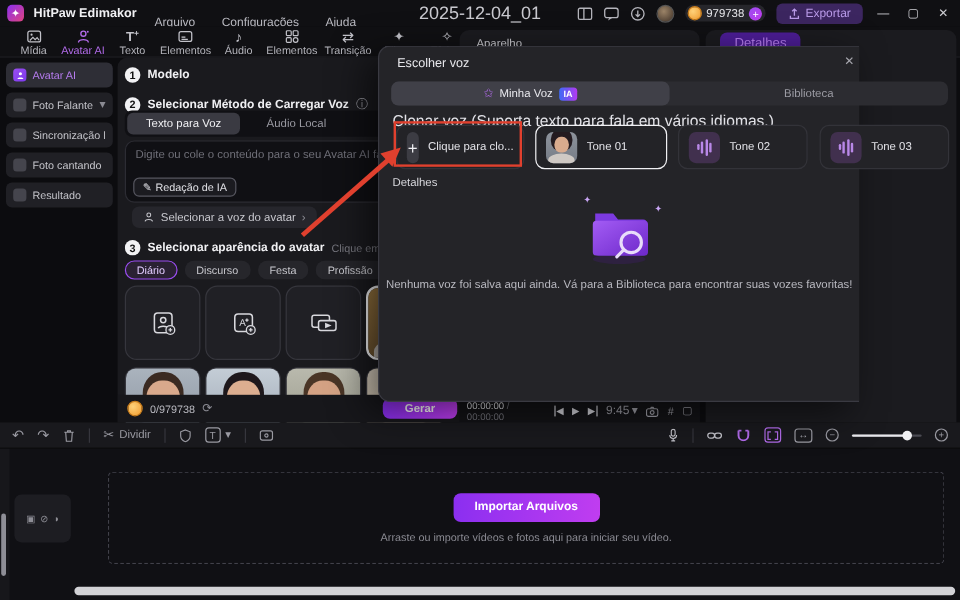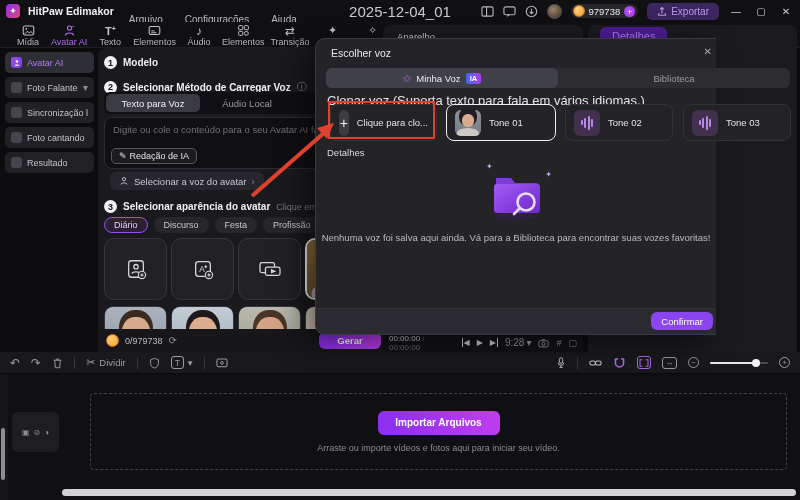--- a/index.html
+++ b/index.html
@@ -378,21 +378,21 @@
 
   <div class="abs preview-panel">
     <div class="preview-tab"><span>Aparelho</span></div>
     <div class="preview-body"></div>
     <div class="player-bar">
       <span class="timecode"><span>00:00:00</span><span class="total"> / </span><span class="total">00:00:00</span></span>
       <span class="pbtn prevf">◀</span>
       <span class="pbtn">▶</span>
       <span class="pbtn nextf">▶</span>
       <span class="row" style="gap:2px;">
-          <span>9:28</span>
+          <span>9:45</span>
           <span>▾</span>
         </span>
       <span class="ico">
         <svg width="11" height="10" viewBox="0 0 14 12">
             <rect x="1" y="3" width="12" height="8" rx="2" fill="none" stroke="#9c9ca4" stroke-width="1.2"></rect>
             <path d="M5 3l1-1.5h2L9 3" fill="none" stroke="#9c9ca4" stroke-width="1.2"></path>
             <circle cx="7" cy="7" r="2" fill="none" stroke="#9c9ca4" stroke-width="1.2"></circle>
           </svg>
       </span>
       <span style="font-size:9px;">#</span>
@@ -464,25 +464,20 @@
           <rect x="10" y="20" width="46" height="29" rx="3" fill="url(#fgrad)"></rect>
           <circle cx="42" cy="38" r="8.5" fill="none" stroke="#e8dcfa" stroke-width="2.6"></circle>
           <line x1="35.5" y1="44.5" x2="30" y2="50" stroke="#e8dcfa" stroke-width="2.6" stroke-linecap="round"></line>
         </svg>
         <span class="sparkle" style="left:2px;top:-2px;">✦</span>
         <span class="sparkle" style="right:-4px;top:6px;">✦</span>
       </div>
       <span class="empty-msg">Nenhuma voz foi salva aqui ainda. Vá para a Biblioteca para encontrar suas vozes favoritas!</span>
     </div>
 
-    <div class="dlg-foot">
-      <div class="confirm-btn">
-        <span>Confirmar</span>
-      </div>
-    </div>
   </div>
 
   <div class="abs anno-rect"></div>
   <svg class="abs anno-svg" width="800" height="500">
     <line x1="252" y1="196" x2="325" y2="132" stroke="#e0402e" stroke-width="4"></line>
     <polygon points="334,123 327,139 317,128" fill="#e0402e"></polygon>
   </svg>
 
   <div class="abs tl-toolbar">
     <div class="tl-group">

